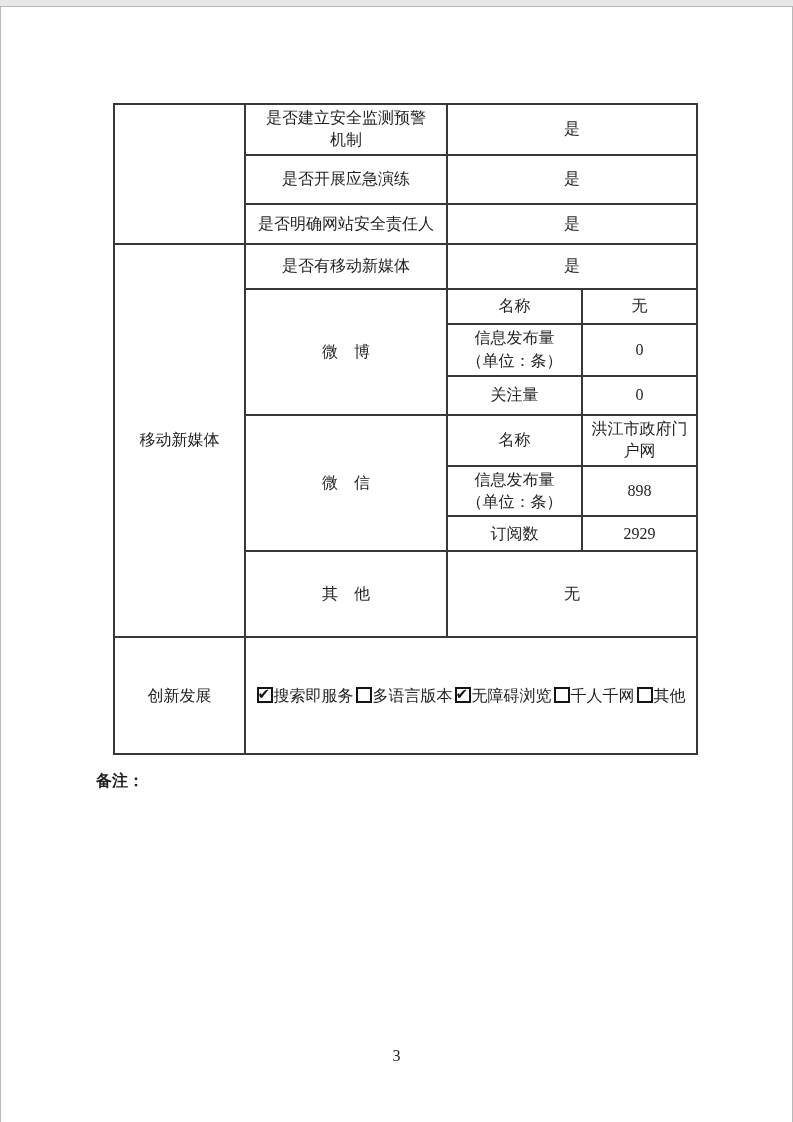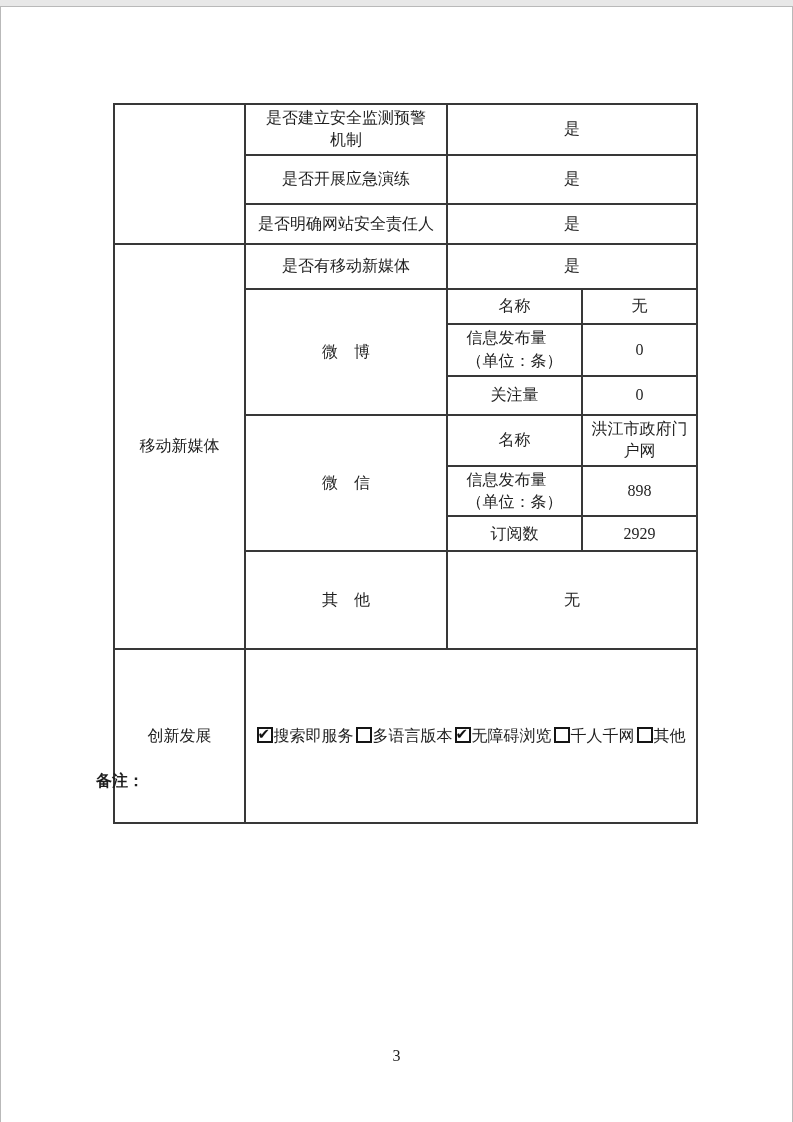--- a/index.html
+++ b/index.html
@@ -31,21 +31,21 @@
     vertical-align:middle;
     font-size:16px;
     line-height:1.4;
     padding:2px 4px;
     box-sizing:border-box;
     overflow:hidden;
   }
   td.prewrap{white-space:pre-line;}
   .inner-left{
     display:inline-block;
-    text-align:left;
+    text-align:center;
     white-space:pre-line;
   }
   
   .cb-line{white-space:nowrap;font-size:16px;}
   .cb{
     display:inline-block;
     position:relative;
     width:12px;height:12px;
     border:2px solid #151515;
     vertical-align:-2px;
@@ -134,26 +134,26 @@
       <tr style="height:50px">
         <td><span class="inner-left">信息发布量
 （单位：条）</span></td>
         <td>898</td>
       </tr>
       <tr style="height:35px">
         <td>订阅数</td>
         <td>2929</td>
       </tr>
 
-      <tr style="height:98px">
+      <tr style="height:86px">
         <td>其　他</td>
         <td colspan="2">无</td>
       </tr>
 
-      <tr style="height:174px">
+      <tr style="height:117px">
         <td>创新发展</td>
         <td colspan="3">
           <span class="cb-line">
             <span class="cb" data-checked="true"></span><span>搜索即服务</span><span class="cb" data-checked="false"></span><span>多语言版本</span><span class="cb" data-checked="true"></span><span>无障碍浏览</span><span class="cb" data-checked="false"></span><span>千人千网</span><span class="cb" data-checked="false"></span><span>其他</span>
           </span>
         </td>
       </tr>
     </tbody>
   </table>
 

